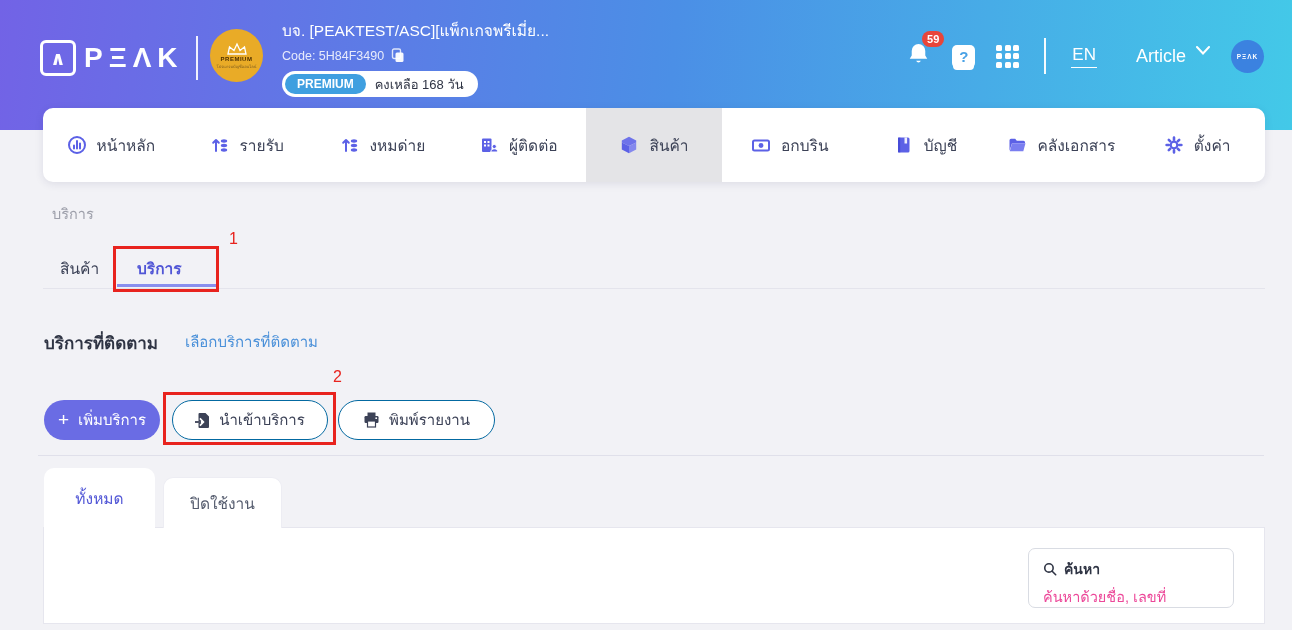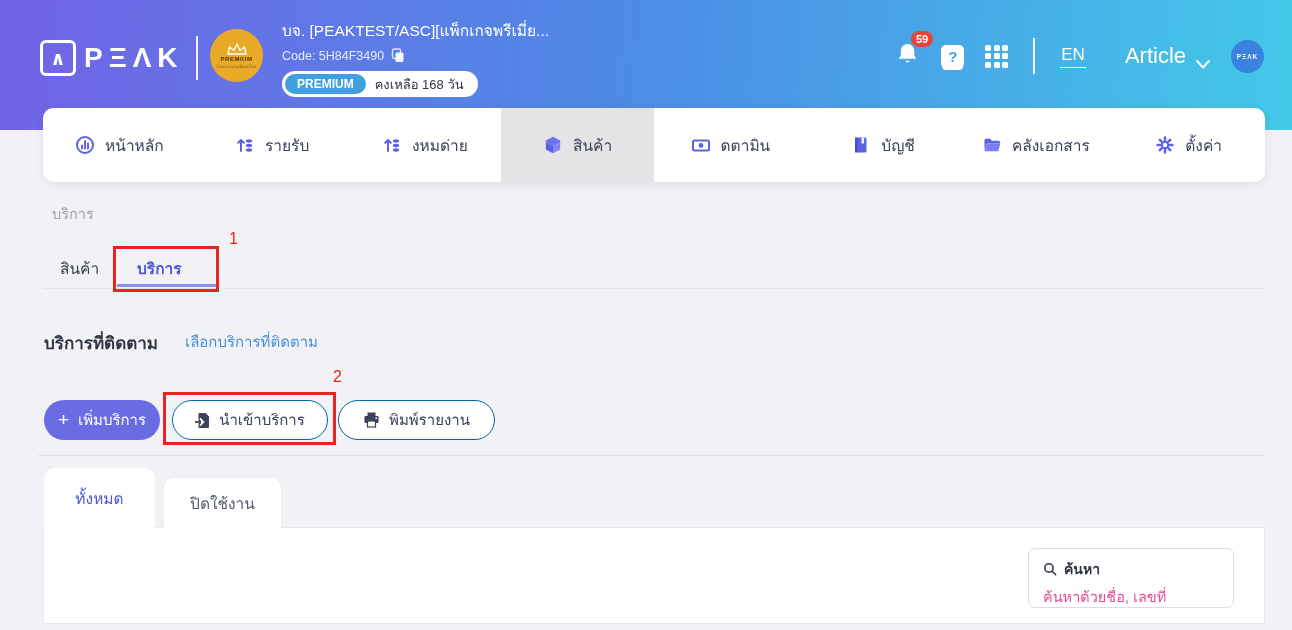--- a/index.html
+++ b/index.html
@@ -59,21 +59,21 @@
   .help-icon {
     width:23px; height:23px; background:#fff; border-radius:5px; cursor:pointer;
     display:flex; align-items:center; justify-content:center;
     color:#49a2e6; font-weight:bold; font-size:15px;
     box-shadow:0 3px 0 -1px #fff;
   }
   .grid-icon { display:grid; grid-template-columns:repeat(3,6px); grid-template-rows:repeat(3,6px); gap:2.5px; cursor:pointer; }
   .grid-icon span { background:#fff; border-radius:1.5px; }
   .vdivider { width:2px; height:36px; background:rgba(255,255,255,.95); margin:0 4px; }
   .lang { font-size:17px; color:#fff; text-decoration:none; border-bottom:1.5px solid #fff; padding:0 1px 2px; cursor:pointer; }
-  .article { display:flex; align-items:flex-end; gap:10px; font-size:22px; cursor:pointer; margin-left:18px; }
+  .article { display:flex; align-items:flex-start; gap:10px; font-size:18px; cursor:pointer; margin-left:18px; }
   .user-avatar {
     width:33px; height:33px; border-radius:50%; background:#3b82e0; cursor:pointer;
     display:flex; align-items:center; justify-content:center;
     color:#fff; font-size:6.5px; font-weight:bold; letter-spacing:1px;
   }
 
   
   .navbar {
     position:absolute; left:43px; top:108px; width:1222px; height:74px;
     background:#fff; border-radius:10px; box-shadow:0 2px 8px rgba(40,40,90,.10);
@@ -243,40 +243,56 @@
         <g fill="#5c61e6">
           <ellipse cx="14" cy="6" rx="3.2" ry="1.7"></ellipse>
           <ellipse cx="14" cy="10.5" rx="3.2" ry="1.7"></ellipse>
           <ellipse cx="14" cy="15" rx="3.2" ry="1.7"></ellipse>
         </g>
       </svg>
     </span>
     <span>งหมด่าย</span>
   </div>
 
+  <div class="nav-item">
+    <span class="nav-icon">
+      <svg viewBox="0 0 20 20" width="20" height="20">
+        <rect x="3" y="3.5" width="9.5" height="13.5" rx="1" fill="#5c61e6"></rect>
+        <g fill="#fff">
+          <rect x="5" y="6" width="2" height="2"></rect>
+            <rect x="8.5" y="6" width="2" height="2"></rect>
+          <rect x="5" y="9.5" width="2" height="2"></rect>
+            <rect x="8.5" y="9.5" width="2" height="2"></rect>
+        </g>
+        <circle cx="15.3" cy="11.5" r="2.1" fill="#5c61e6" stroke="#fff" stroke-width="1"></circle>
+        <path d="M11.8 17c0-1.9 1.6-3.2 3.5-3.2s3.5 1.3 3.5 3.2z" fill="#5c61e6" stroke="#fff" stroke-width="1"></path>
+      </svg>
+    </span>
+    <span>ผู้ติดต่อ</span>
+  </div>
 
   <div class="nav-item active">
     <span class="nav-icon">
       <svg viewBox="0 0 20 20" width="20" height="20">
         <path d="M10 1.8l7.2 3.6v2L10 11 2.8 7.4v-2z" fill="#6e72ea"></path>
         <path d="M2.8 7.4L10 11v7.2l-7.2-3.6z" fill="#5c61e6"></path>
         <path d="M17.2 7.4L10 11v7.2l7.2-3.6z" fill="#8488ee"></path>
       </svg>
     </span>
     <span>สินค้า</span>
   </div>
 
   <div class="nav-item">
     <span class="nav-icon">
       <svg viewBox="0 0 20 20" width="20" height="20">
         <rect x="2" y="5.5" width="16" height="10" rx="1.5" fill="none" stroke="#5c61e6" stroke-width="2"></rect>
         <circle cx="10" cy="10.5" r="2.4" fill="#5c61e6"></circle>
       </svg>
     </span>
-    <span>ดตามิน</span>
+    <span>อกบริน</span>
   </div>
 
   <div class="nav-item">
     <span class="nav-icon">
       <svg viewBox="0 0 20 20" width="20" height="20">
         <path d="M5.5 2.5h8.5A1.5 1.5 0 0 1 15.5 4v12a1.5 1.5 0 0 1-1.5 1.5H5.5z" fill="#5c61e6"></path>
         <rect x="4" y="2.5" width="2.2" height="15" fill="#474cd8"></rect>
         <rect x="10.5" y="2.5" width="2.6" height="6" fill="#fff" opacity=".9"></rect>
       </svg>
     </span>

